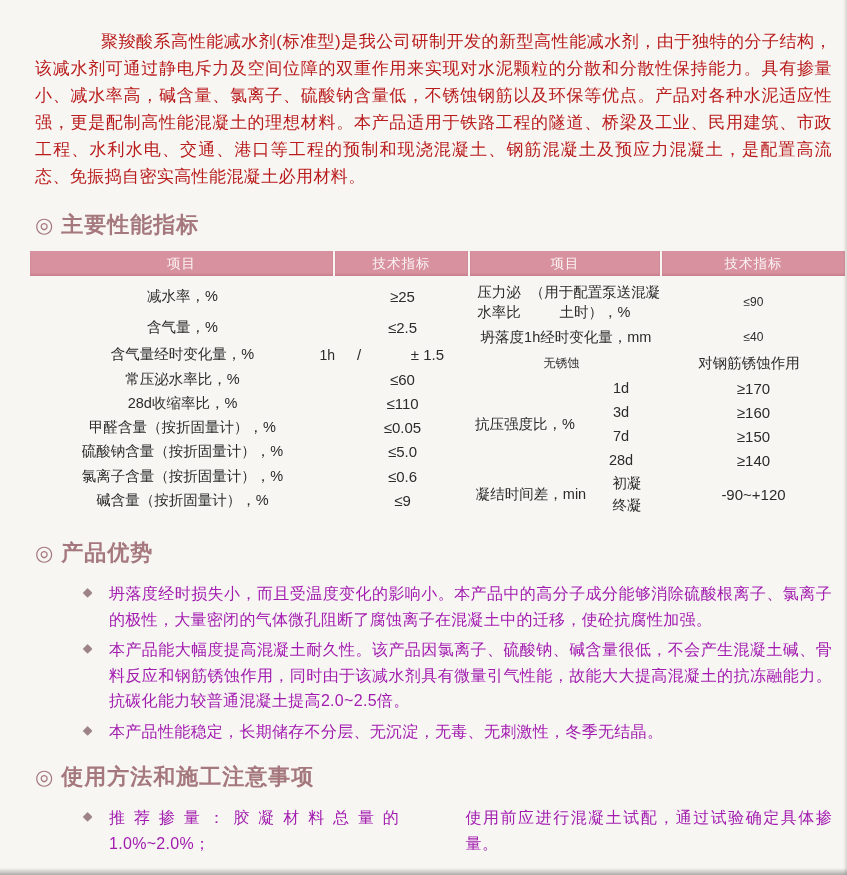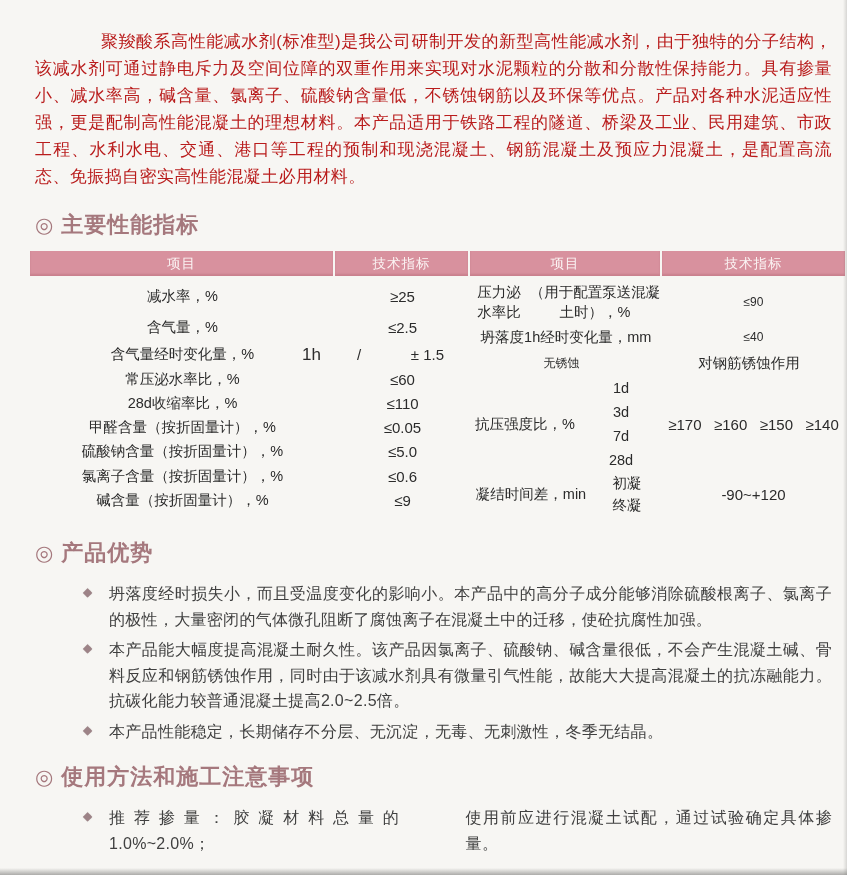--- a/index.html
+++ b/index.html
@@ -65,51 +65,51 @@
   .tbl-left  { width:440px; }
   .tbl-right { width:375px; }
 
   .trow { display:flex; align-items:center; }
   .tc { display:flex; align-items:center; justify-content:center; text-align:center; }
   .lab { width:305px; position:relative; }
   .lval { width:135px; font-size:15px; }
   .rlab { width:192px; }
   .rval { width:183px; font-size:12px; }
 
-  .sub-1h { position:absolute; right:14px; font-size:17px; }
+  .sub-1h { position:absolute; right:0; font-size:14px; }
   .slash-cell { justify-content:space-between; padding:0 26px 0 22px; }
 
   .two-line { line-height:20px; font-size:14.5px; }
 
   .tgroup { display:flex; align-items:stretch; }
   .glabel { width:110px; display:flex; align-items:center; justify-content:center; text-align:center; }
   .gsub   { width:82px; display:flex; flex-direction:column; }
   .gsub .gcell { flex:1; display:flex; align-items:center; justify-content:center; }
-  .gvals  { width:183px; display:flex; }
+  .gvals  { width:183px; display:flex; flex-direction:column; }
   .gvals .gcell { flex:1; display:flex; align-items:center; justify-content:center; font-size:15px; }
   .gvals.single { justify-content:center; align-items:center; flex-direction:row; font-size:15px; }
 
   
   .blist { margin-top:13px; }
   .bitem {
     display:flex; align-items:flex-start;
     padding-left:48px;
     margin-bottom:5px;
   }
   .diamond {
     color:#9d8387; font-size:12px;
     width:26px; flex:0 0 26px;
     padding-top:4px;
     text-shadow:0 0 1px rgba(90,70,70,0.4);
   }
   .btext {
     width:724px;
     font-size:16px; line-height:25.5px;
     text-align:justify; letter-spacing:0.3px;
-    color:#404040; font-weight:500;
+    color:#a21caf; font-weight:500;
   }
   .use-line { display:flex; }
   .use-gap { display:inline-block; width:68px; }
 </style>
 </head>
 <body>
 
 <div class="page">
   <div class="content">
 

